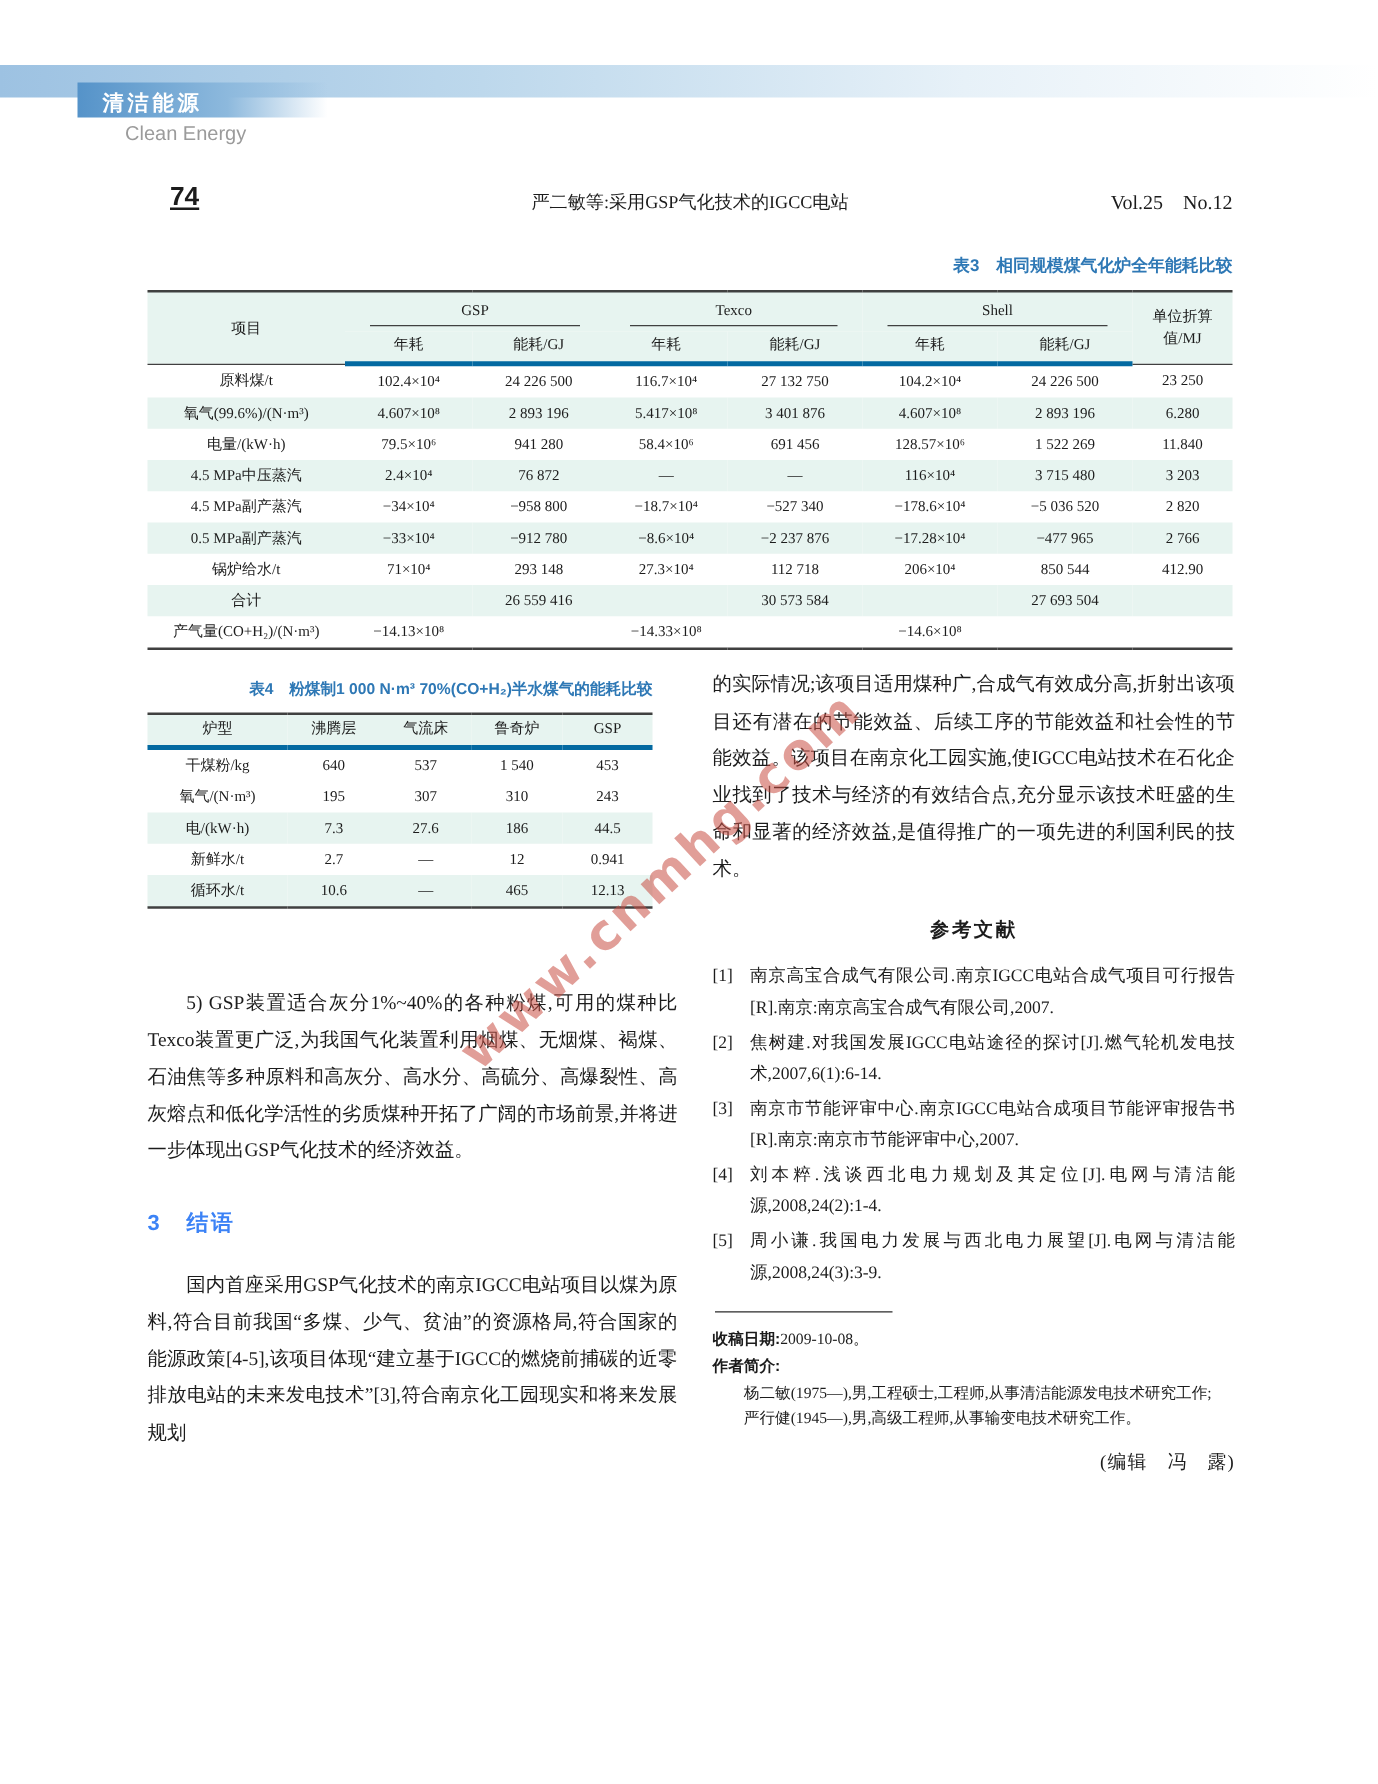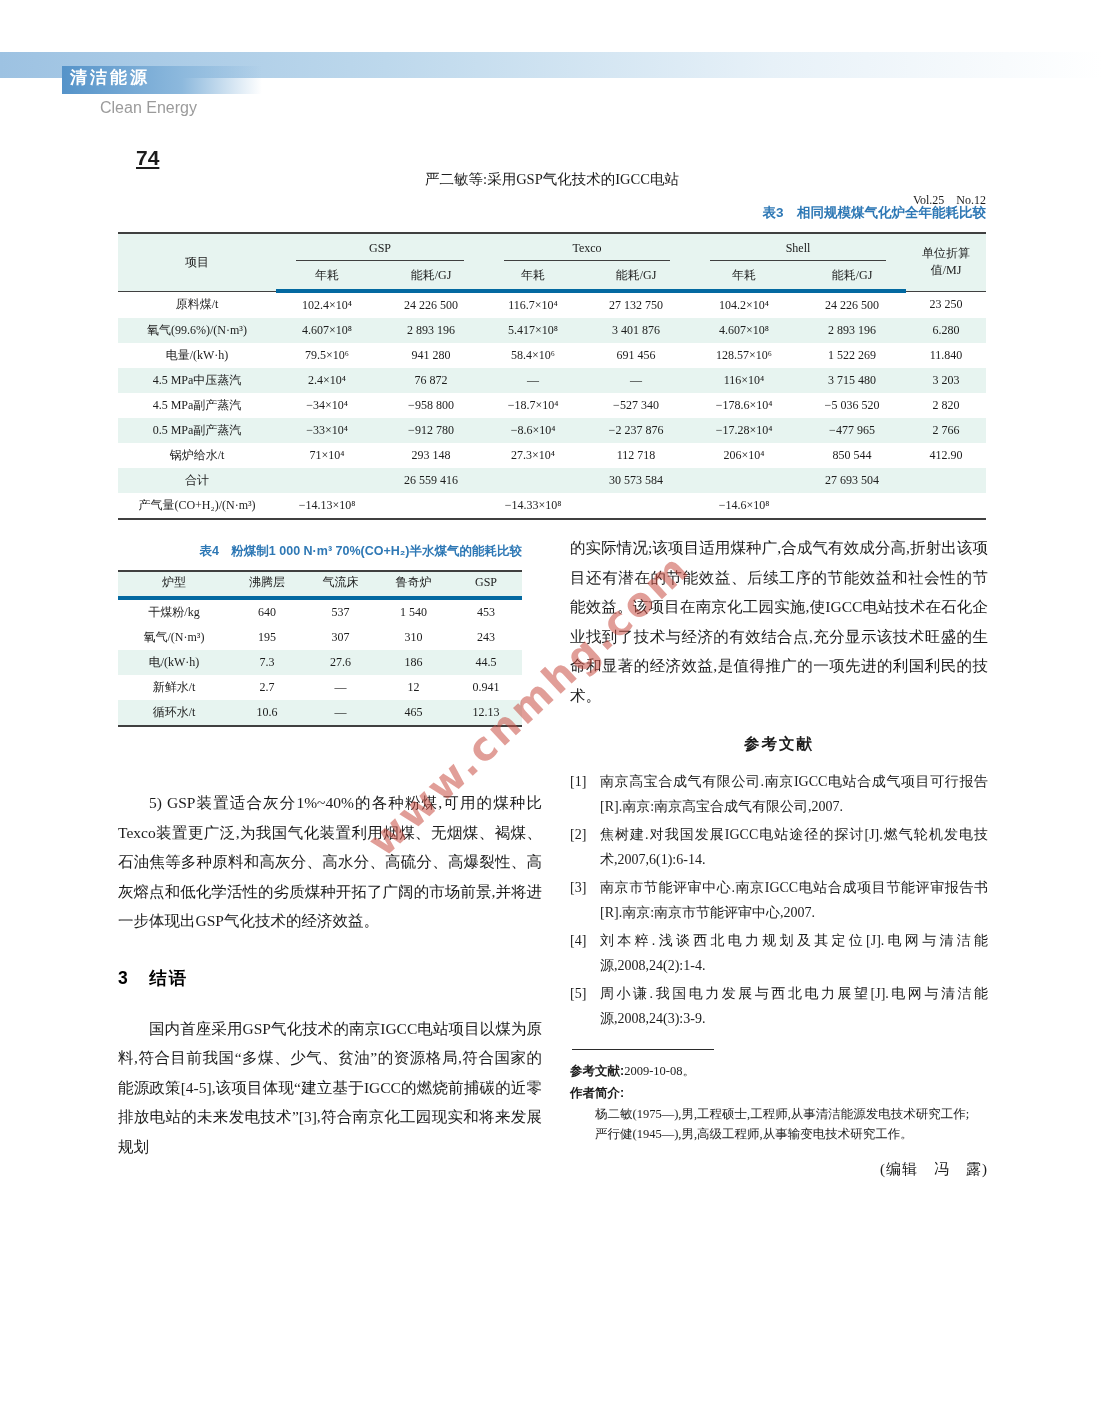--- a/index.html
+++ b/index.html
@@ -10,32 +10,32 @@
     font-family:"Liberation Serif","DejaVu Serif",serif; color:#1c1c1c;
   }
   
   .topbar {
     position:absolute; top:52px; left:0; width:100%; height:26px;
     background:linear-gradient(90deg,#9dc2e2 0%,#bdd8ec 35%,#e7f1f8 70%,#ffffff 100%);
   }
   .brandstrip {
     position:absolute; top:66px; left:62px; width:200px; height:28px;
     background:linear-gradient(90deg,#5593c9 0%,#8db9dd 60%,rgba(255,255,255,0) 100%);
-    display:flex; align-items:flex-start; padding-left:8px;
+    display:flex; align-items:flex-end; padding-left:20px;
   }
   .brand-cn { color:#fff; font-weight:bold; font-size:17px; letter-spacing:3px;
     font-family:"Liberation Sans","DejaVu Sans",sans-serif; }
   .brand-en { position:absolute; top:99px; left:100px; color:#9b9b9b; font-size:16px;
     font-family:"Liberation Sans","DejaVu Sans",sans-serif; }
   
   .pageheader { position:absolute; top:146px; left:118px; right:116px; height:30px; }
   .pagenum { position:absolute; left:18px; top:0; font-weight:bold; font-size:21px;
     font-family:"Liberation Sans","DejaVu Sans",sans-serif;text-decoration:underline; }
-  .runtitle { position:absolute; left:0; right:0; top:24px; text-align:center; font-size:14.5px; }
-  .issue { position:absolute; right:0; top:6px; font-size:12px;margin-top:40px; }
+  .runtitle { position:absolute; left:0; right:0; top:6px; text-align:center; font-size:14.5px; }
+  .issue { position:absolute; right:0; top:6px; font-size:16px; }
   
   .tbl-title { color:#2e78b5; font-weight:bold; font-size:13.5px; text-align:right;
     margin-bottom:10px; font-family:"Liberation Sans","DejaVu Sans",sans-serif; }
   table.datatable {
     width:100%; border-collapse:collapse; text-align:center; font-size:12px;
     border-top:2px solid #404040; border-bottom:2px solid #404040;
   }
   .datatable th, .datatable td { font-weight:normal; padding:4px 2px; line-height:17px; vertical-align:middle; }
   .datatable thead { background:#e7f4f0; }
   .datatable tr.alt { background:#e7f4f0; }
@@ -43,21 +43,21 @@
   .grpline { display:block; margin:0 18px; padding:2px 0 3px; border-bottom:1px solid #404040; }
   tr.sub th { border-bottom:4px solid #0369a1; padding:2px 0 5px; }
   .t3wrap { position:absolute; top:204px; left:118px; width:868px; }
   .t4wrap { position:absolute; top:543px; left:118px; width:404px; }
   .t4wrap .tbl-title { font-size:12.5px; }
   
   .leftcol  { position:absolute; top:788px;  left:118px; width:424px; }
   .rightcol { position:absolute; top:533px; left:570px; width:418px; }
   p.body { font-size:15.5px; line-height:29.5px; text-align:justify; }
   .indent { text-indent:2em; }
-  .sect { color:#000000; font-weight:bold; font-size:17.5px; letter-spacing:2px;
+  .sect { color:#3b82f6; font-weight:bold; font-size:17.5px; letter-spacing:2px;
     margin:30px 0 24px 0; font-family:"Liberation Sans","DejaVu Sans",sans-serif; }
   .refs-title { text-align:center; font-weight:bold; font-size:15.5px; margin:24px 0 14px;
     font-family:"Liberation Sans","DejaVu Sans",sans-serif; letter-spacing:2px; }
   .ref { display:flex; font-size:14px; line-height:25px; margin-bottom:3px; }
   .refnum { flex:0 0 30px; }
   .reftext { flex:1; text-align:justify; }
   .note-sep { border-top:1.5px solid #2b2b2b; width:142px; margin:18px 0 10px 2px; }
   .note { font-size:12.5px; line-height:22px; }
   .nlabel { font-weight:bold; font-family:"Liberation Sans","DejaVu Sans",sans-serif; }
   .bio { font-size:12.5px; line-height:20px; text-indent:2em; text-align:justify; }
@@ -304,21 +304,21 @@
       <span class="refnum">[4]</span>
       <span class="reftext">刘本粹.浅谈西北电力规划及其定位[J].电网与清洁能源,2008,24(2):1-4.</span>
     </div>
     <div class="ref">
       <span class="refnum">[5]</span>
       <span class="reftext">周小谦.我国电力发展与西北电力展望[J].电网与清洁能源,2008,24(3):3-9.</span>
     </div>
 
     <div class="note-sep"></div>
     <div class="note">
-      <span class="nlabel">参考文献:</span><span>2009-10-08。</span>
+      <span class="nlabel">收稿日期:</span><span>2009-10-08。</span>
     </div>
     <div class="note nlabel">作者简介:</div>
     <p class="bio">杨二敏(1975—),男,工程硕士,工程师,从事清洁能源发电技术研究工作;</p>
     <p class="bio">严行健(1945—),男,高级工程师,从事输变电技术研究工作。</p>
     <div class="editor">(编辑　冯　露)</div>
   </div>
 
   <div class="watermark">www.cnmhg.com</div>
 
 </div>

